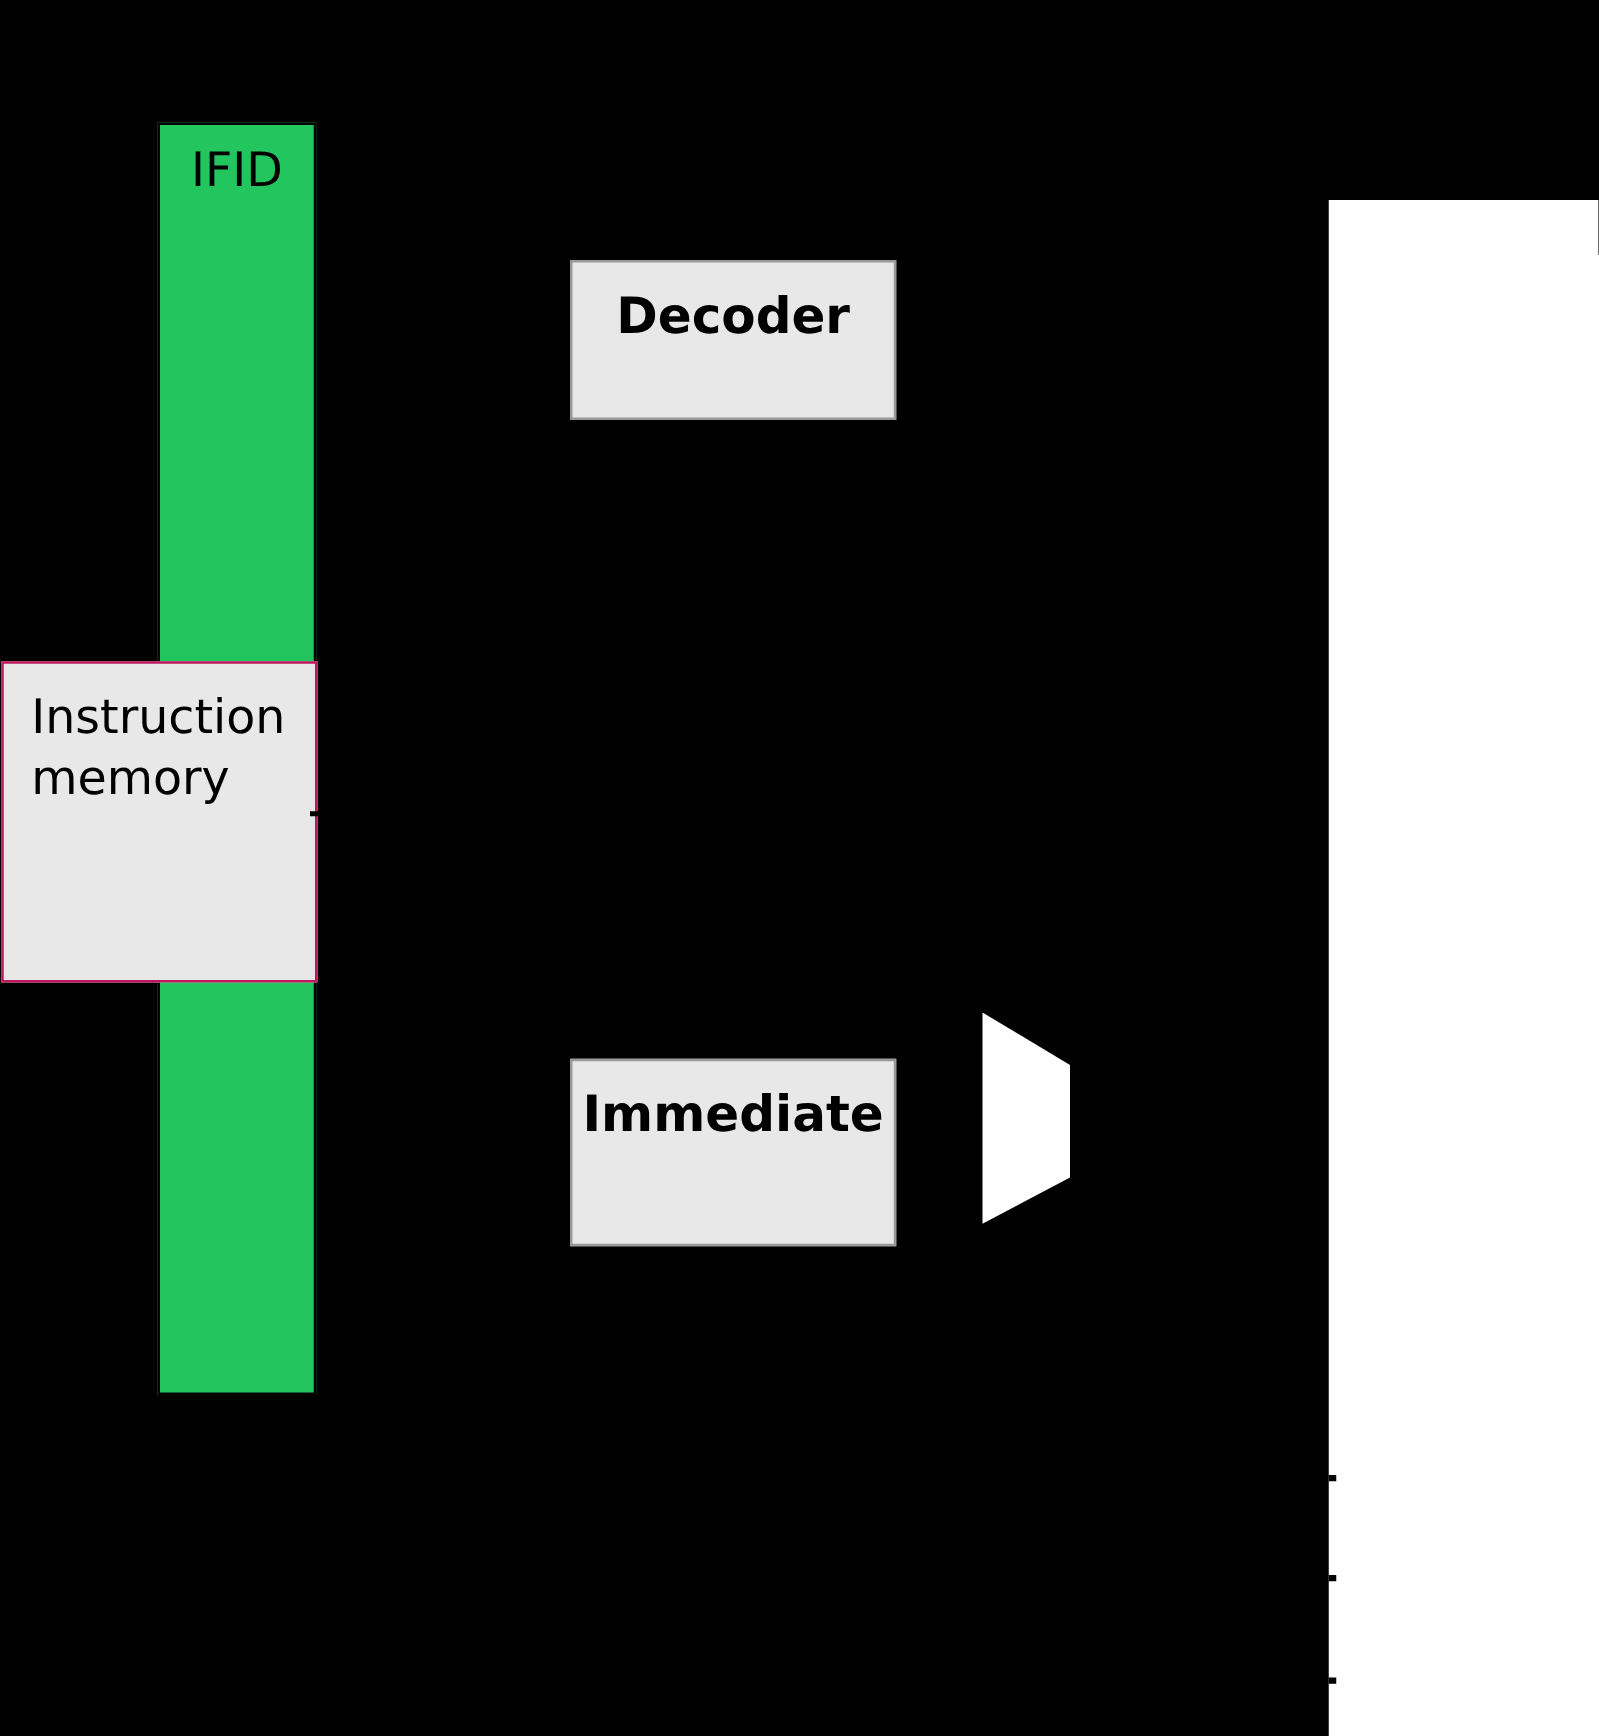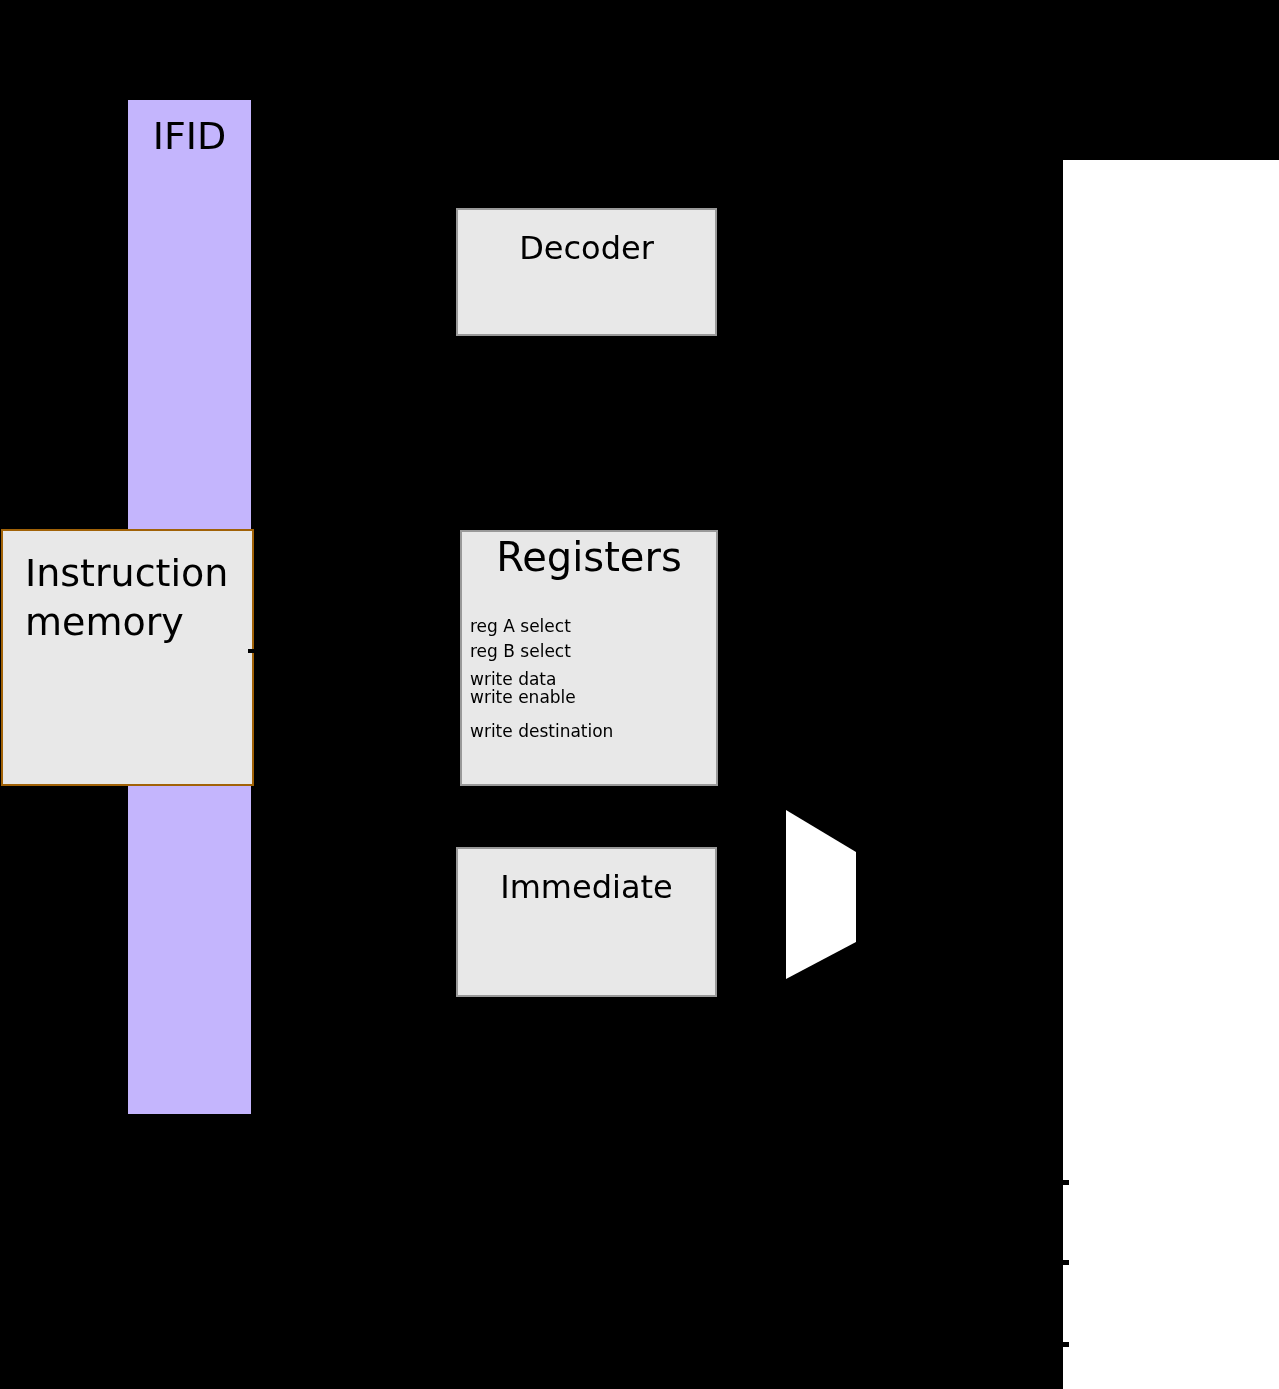--- a/index.html
+++ b/index.html
@@ -16,21 +16,21 @@
   .abs { position: absolute; }
 
   
   .white-region {
     left: 1063px; top: 160px; width: 216px; height: 1229px;
     background: #ffffff;
   }
 
   
   .bar {
-    background: #c4b5fd;
+    background: #22c55e;
     border: 2px solid #000000;
     top: 98px; height: 1018px;
   }
   .bar.ifid { left: 126px; width: 127px; }
   .bar.idex { left: 913px; width: 125px; }
   .bar-label {
     padding-top: 14px;
     text-align: center;
     font-size: 38px;
     line-height: 1.2;
@@ -38,30 +38,31 @@
   }
 
   
   .block {
     background: #e8e8e8;
     border: 2px solid #999999;
   }
   .block-title {
     margin-top: 20px;
     text-align: center;
-    font-size: 32px;
+    font-size: 40px;
     line-height: 1.15;
+    font-weight: bold;
   }
 
   .decoder   { left: 456px; top: 208px; width: 261px; height: 128px; }
   .immediate { left: 456px; top: 847px; width: 261px; height: 150px; }
 
   .imem {
     left: 1px; top: 529px; width: 253px; height: 257px;
-    border: 2px solid #a16207;
+    border: 2px solid #be185d;
     background: #e8e8e8;
   }
   .imem-title {
     padding: 18px 30px 0 22px;
     font-size: 38px;
     line-height: 1.28;
   }
 
   .registers { left: 460px; top: 530px; width: 258px; height: 256px; }
   .registers .reg-title {
@@ -106,28 +107,20 @@
 
 
   <div class="abs block decoder">
     <div class="block-title">Decoder</div>
   </div>
 
   <div class="abs imem">
     <div class="imem-title">Instruction memory</div>
   </div>
 
-  <div class="abs block registers">
-    <div class="reg-title">Registers</div>
-    <div class="port p0">reg A select</div>
-    <div class="port p1">reg B select</div>
-    <div class="port p2">write data</div>
-    <div class="port p3">write enable</div>
-    <div class="port p4">write destination</div>
-  </div>
 
   <div class="abs block immediate">
     <div class="block-title">Immediate</div>
   </div>
 
   <svg class="abs mux" viewBox="0 0 72 171" xmlns="http://www.w3.org/2000/svg">
     <polygon points="1,1 71,43 71,133 1,170" fill="#ffffff"></polygon>
   </svg>
 
   <div class="abs stub s-imem"></div>

